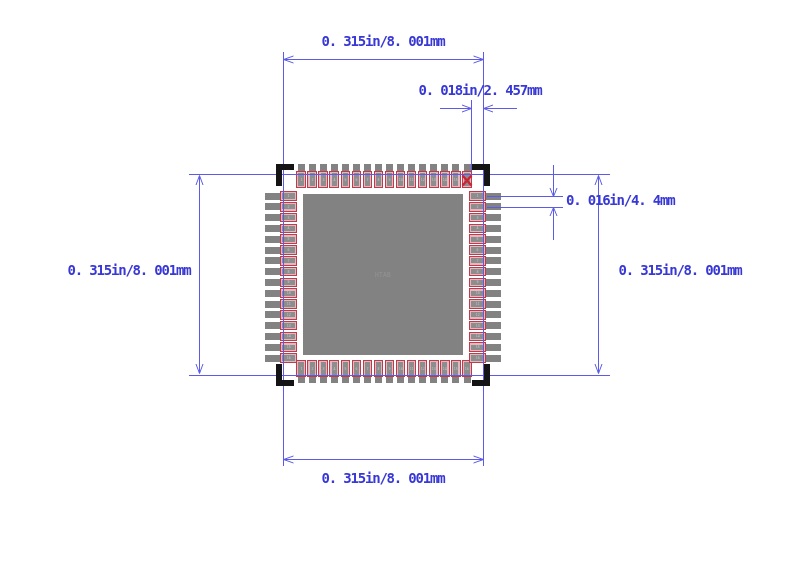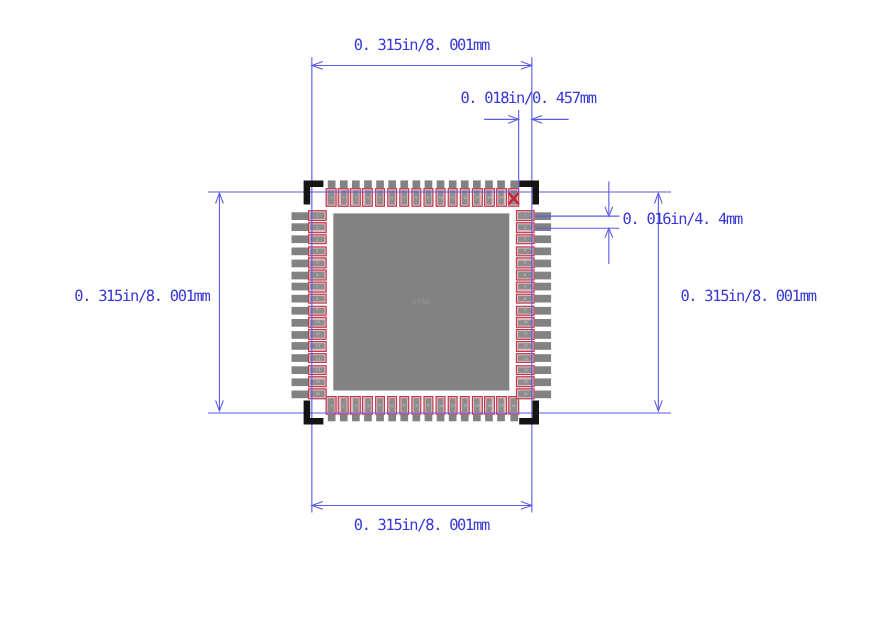--- a/index.html
+++ b/index.html
@@ -15,21 +15,21 @@
   #thermal-pad{position:absolute;left:303px;top:194px;width:160px;height:161px;
                background:var(--body-pad,#828282);z-index:1;
                display:flex;align-items:center;justify-content:center;}
   #thermal-label{font-size:10px;line-height:10px;color:#949494;transform:scale(0.62);
                  letter-spacing:0.5px;}
   svg.overlay{position:absolute;left:0;top:0;z-index:2;}
   .blue{stroke:var(--dim-line,#5b5be8);stroke-width:1;fill:none;}
   .corner{fill:var(--corner,#141414);stroke:none;}
   .pin1x{stroke:var(--pin1,#cc2233);stroke-width:2.2;fill:none;}
   .dimlabel{position:absolute;z-index:3;font-size:14px;letter-spacing:-1.2px;
-            color:var(--dim-text,#3838d6);white-space:nowrap;}
+            color:var(--dim-text,#3838d6);white-space:nowrap;font-weight:bold;}
   .center-x{transform:translateX(-50%);}
 </style>
 </head>
 <body>
 
 <div id="stage">
 
   <div id="pins-layer">
       <div class="land" style="left: 297.5px; top: 164px; width: 7px; height: 20px;"></div>
       <div class="pad" style="left: 296.25px; top: 171px; width: 9.5px; height: 17px;">
@@ -469,18 +469,18 @@
       <path d="M276 386 v-22 h6 v16 h12 v6 Z"></path>
       <path d="M490 386 h-18 v-6 h12 v-16 h6 Z"></path>
     </g>
     <g class="pin1x">
       <path d="M462.5 175.5 L471.5 185.5"></path>
       <path d="M471.5 175.5 L462.5 185.5"></path>
     </g>
   </svg>
 
   <div class="dimlabel center-x" style="left:383px;top:33px;">0. 315in/8. 001mm</div>
-  <div class="dimlabel center-x" style="left:480px;top:82px;">0. 018in/0. 457mm</div>
+  <div class="dimlabel center-x" style="left:480px;top:82px;">0. 018in/2. 457mm</div>
   <div class="dimlabel" style="left:566px;top:192px;">0. 016in/4. 4mm</div>
   <div class="dimlabel center-x" style="left:129px;top:262px;">0. 315in/8. 001mm</div>
   <div class="dimlabel center-x" style="left:680px;top:262px;">0. 315in/8. 001mm</div>
   <div class="dimlabel center-x" style="left:383px;top:470px;">0. 315in/8. 001mm</div>
 </div>
 
 </body></html>

